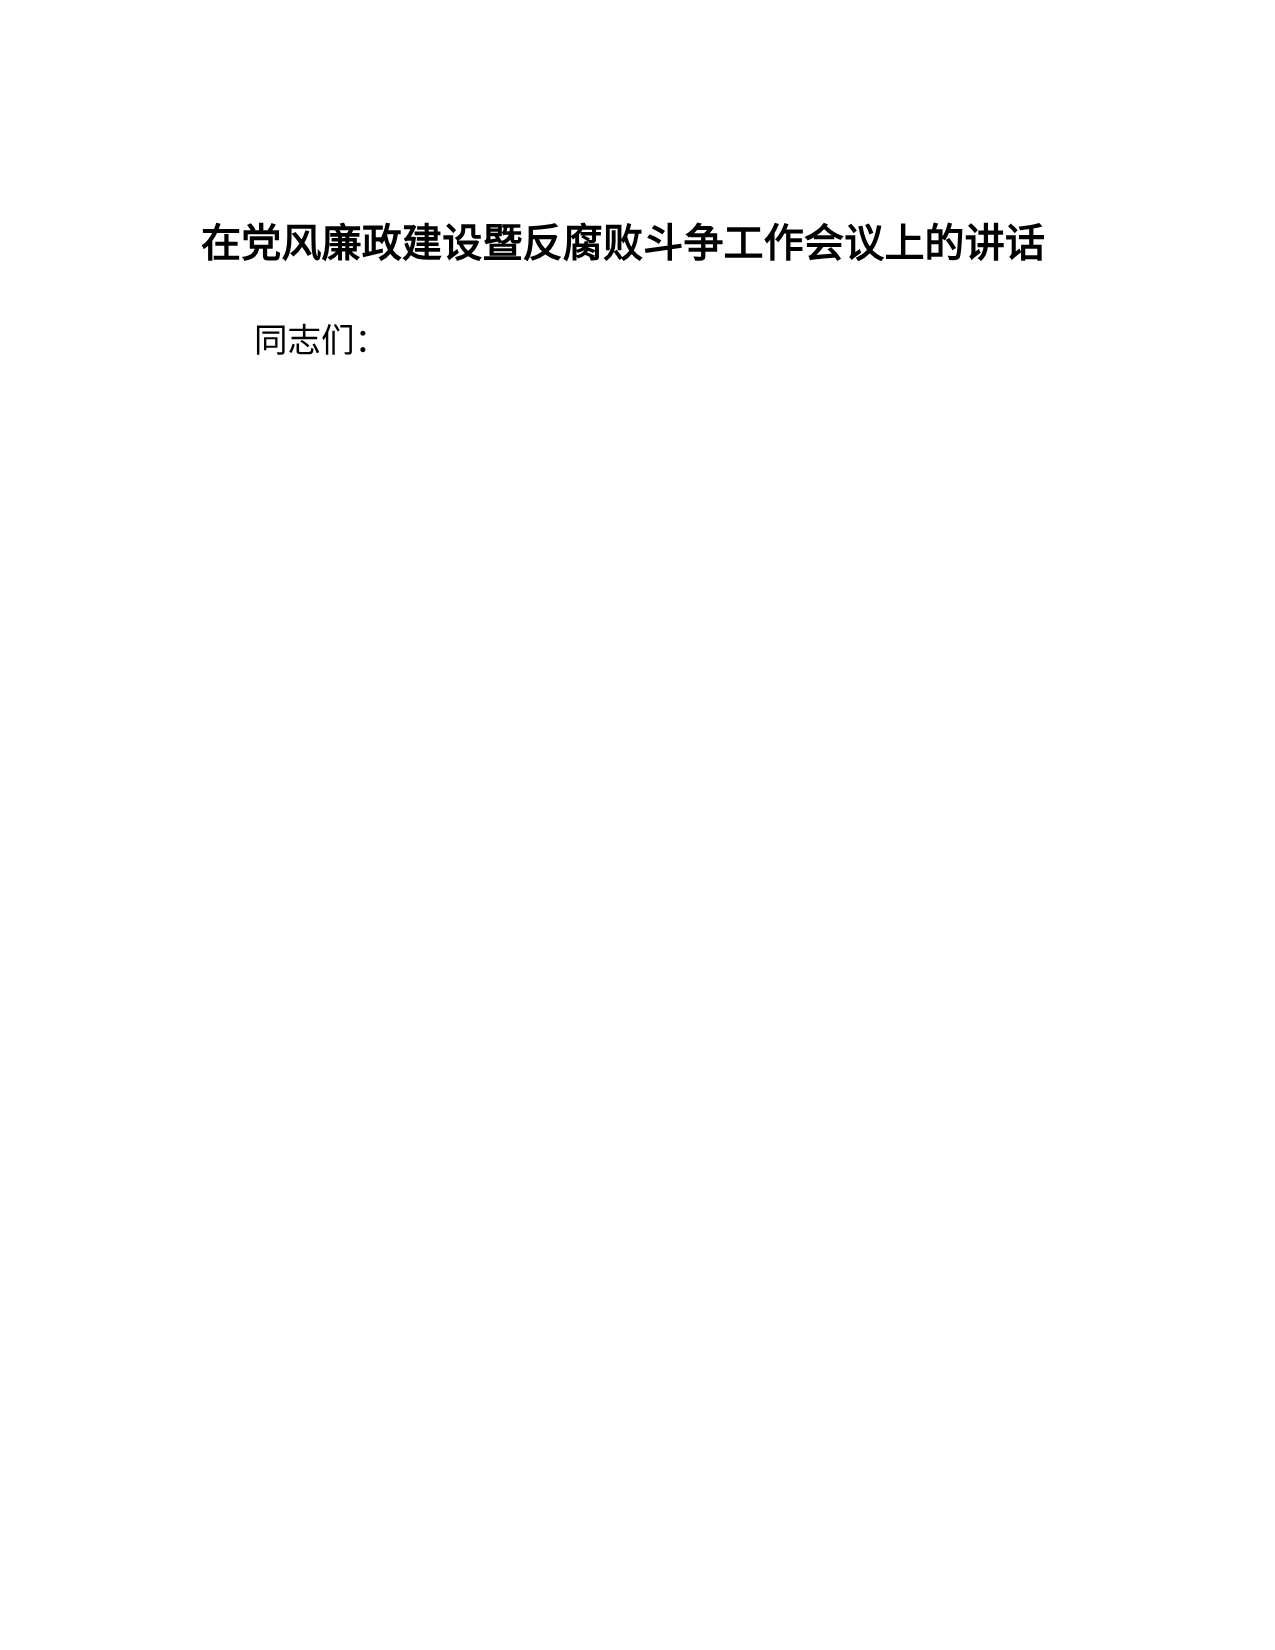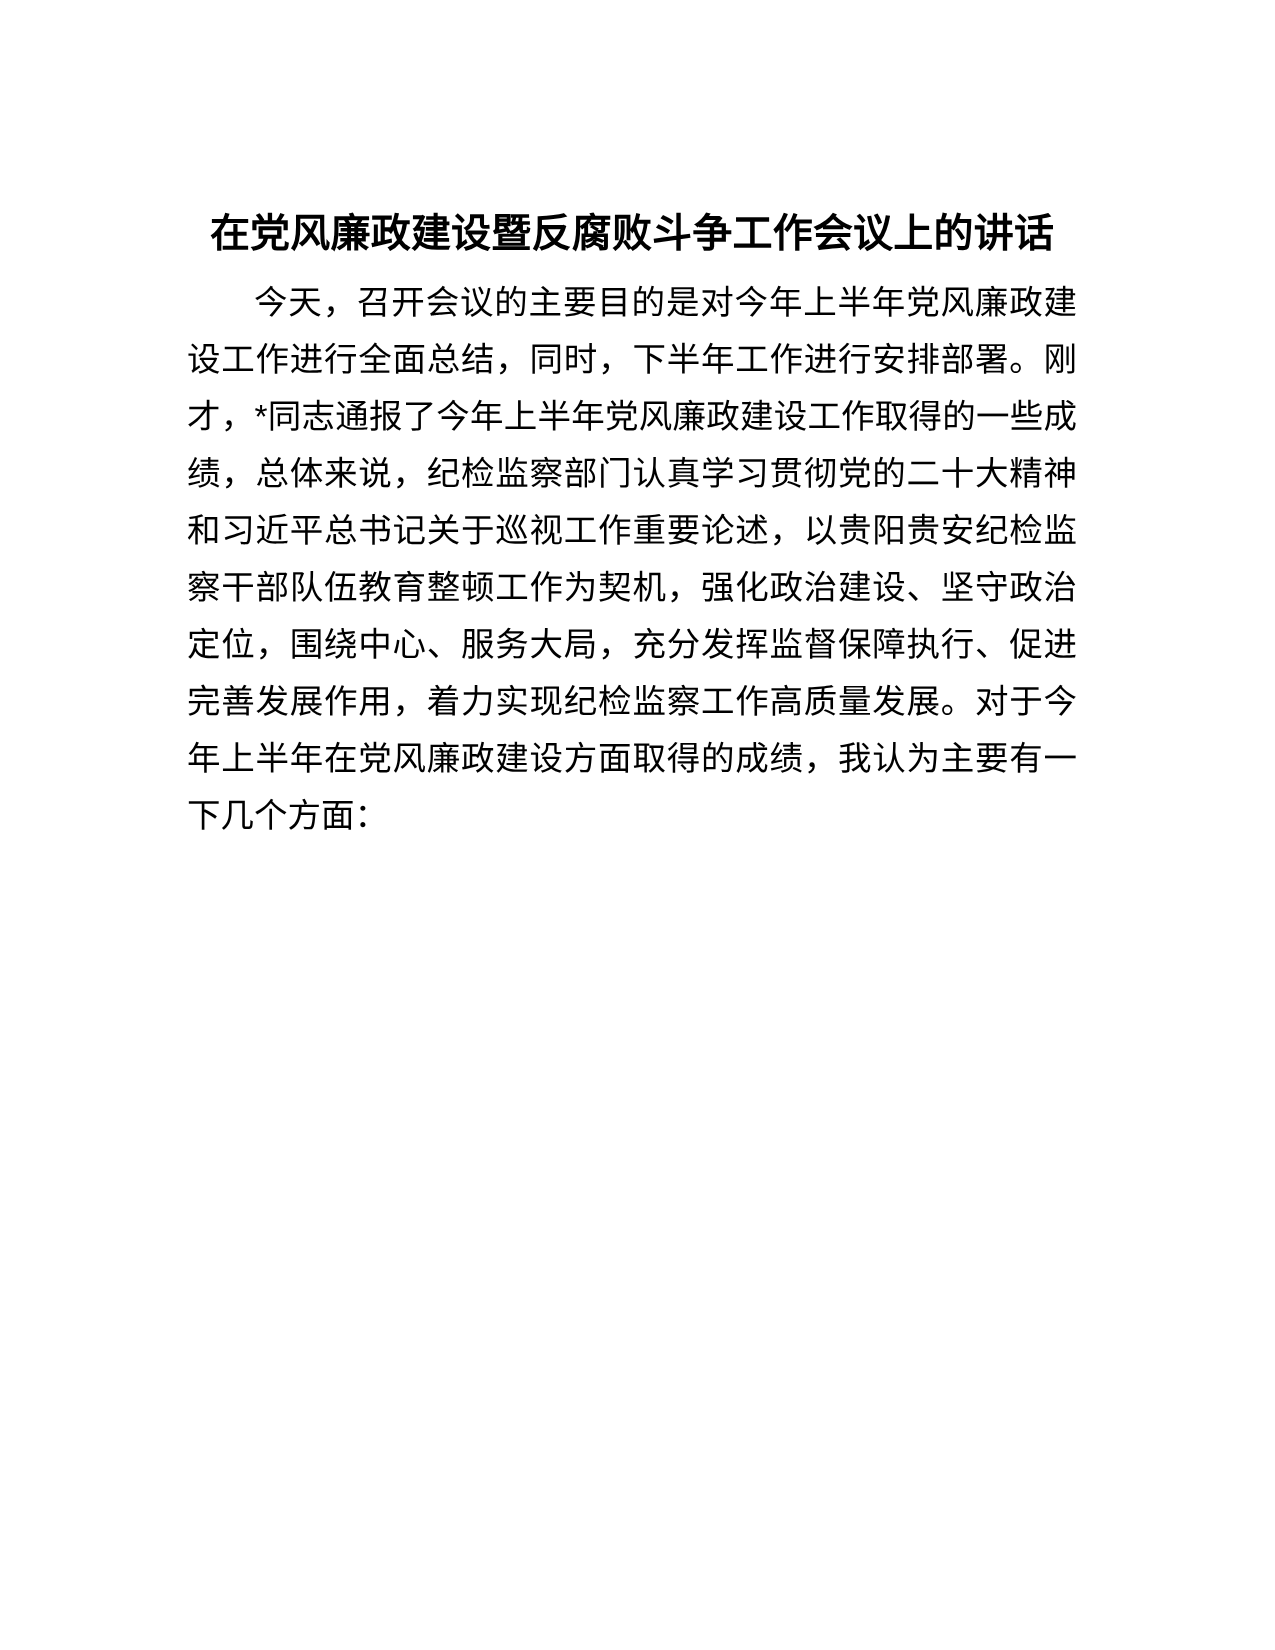--- a/index.html
+++ b/index.html
@@ -25,26 +25,26 @@
   }
 
   .doc-body {
     position: absolute;
     left: 187px;
     top: 0;
     width: 890px;
   }
 
   .doc-title {
-    margin: 4px;
+    margin: 14px;
     padding-top: 200px;
     font-size: 40px;
     font-weight: bold;
     line-height: 58px;
-    text-align: center;
+    text-align: left;
     letter-spacing: 0.2px;
     word-break: break-all;
   }
 
   .para {
     margin: 0;
     font-size: 33.5px;
     line-height: 57px;
     text-align: justify;
     text-justify: inter-ideograph;
@@ -68,18 +68,18 @@
   }
 </style>
 </head>
 <body>
 
 <div class="page">
   <div class="doc-body">
 
     <h1 class="doc-title">在党风廉政建设暨反腐败斗争工作会议上的讲话</h1>
 
+    <p class="para greeting">同志们：</p>
 
-    <p class="para indent-first">今天，召开会议的主要目的是对今年上半年党风廉政建设工作进行全面总结，同时，下半年工作进行安排部署。刚才，*同志通报了今年上半年党风廉政建设工作取得的一些成绩，总体来说，纪检监察部门认真学习贯彻党的二十大精神和习近平总书记关于巡视工作重要论述，以贵阳贵安纪检监察干部队伍教育整顿工作为契机，强化政治建设、坚守政治定位，围绕中心、服务大局，充分发挥监督保障执行、促进完善发展作用，着力实现纪检监察工作高质量发展。对于今年上半年在党风廉政建设方面取得的成绩，我认为主要有一下几个方面：</p>
 
 
   </div>
 </div>
 
 </body></html>

